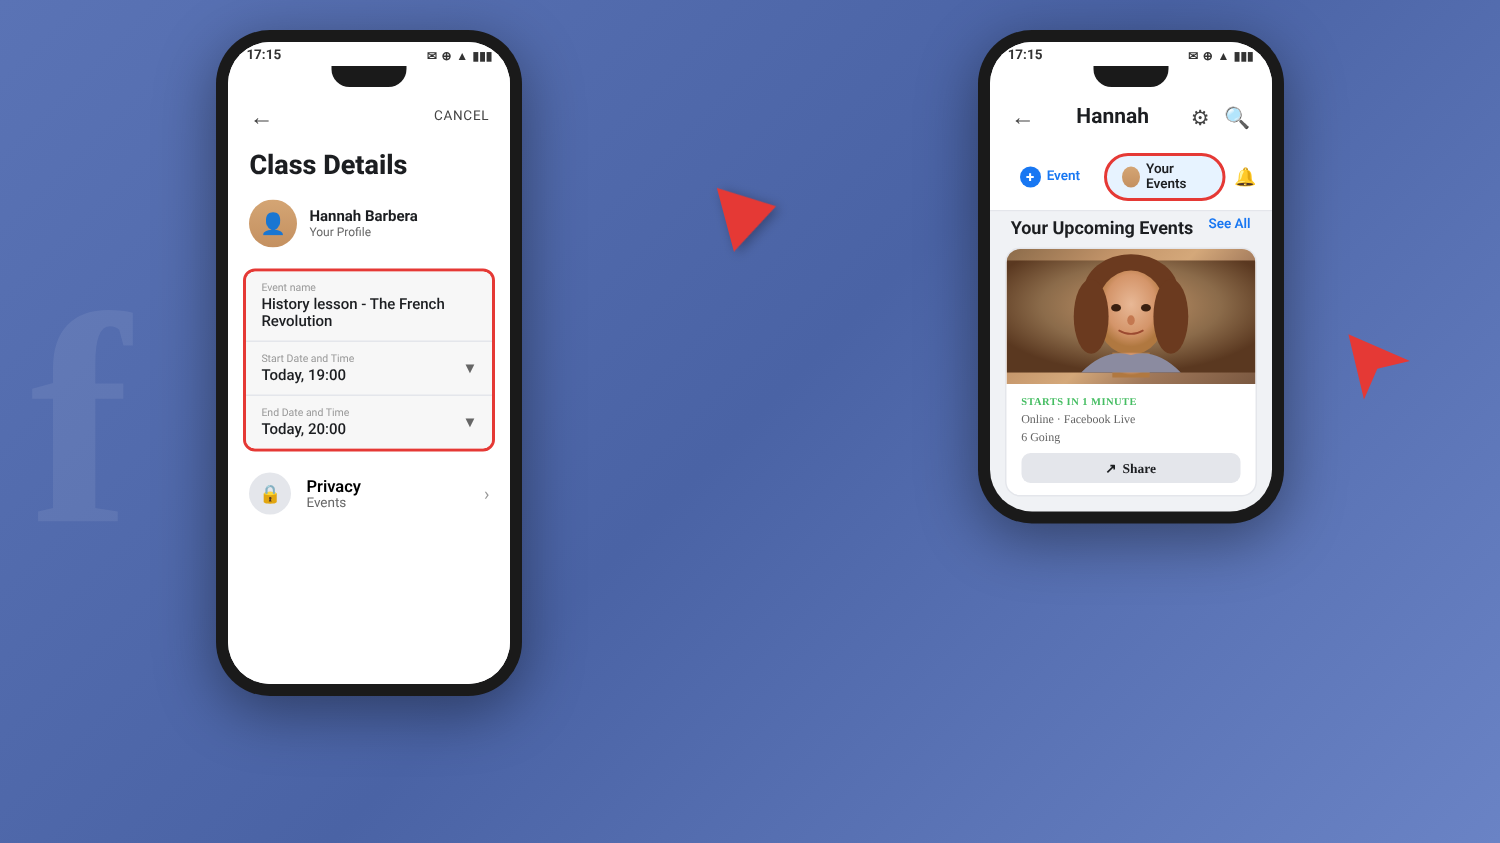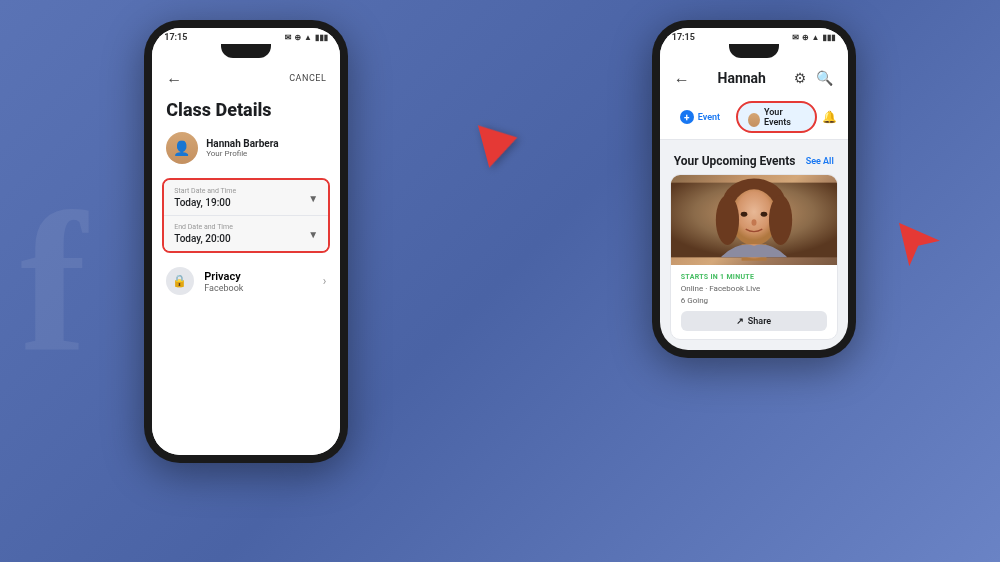--- a/index.html
+++ b/index.html
@@ -278,21 +278,21 @@
       display: flex;
       align-items: center;
       justify-content: center;
       color: white;
       font-size: 10px;
       font-weight: 700;
     }
 
     .tab-your-events {
       display: flex;
-      align-items: flex-end;
+      align-items: center;
       gap: 4px;
       background: #e7f3ff;
       border-radius: 20px;
       padding: 4px 10px;
       font-size: 9px;
       font-weight: 600;
       color: #1c1e21;
       border: 2.5px solid #e53935;
       position: relative;
     }
@@ -303,22 +303,22 @@
       border-radius: 50%;
       background: linear-gradient(180deg, #d4a574 0%, #c49060 100%);
       overflow: hidden;
     }
 
     .bell-icon { font-size: 12px; color: #444; }
 
     .upcoming-header {
       display: flex;
       justify-content: space-between;
-      align-items: center;
-      padding: 14px 14px 6px;
+      align-items: flex-start;
+      padding: 4px 14px 6px;
     }
 
     .upcoming-title { font-size: 12px; font-weight: 700; color: #1c1e21; }
     .see-all { font-size: 9px; font-weight: 600; color: #1877f2; }
 
     
     .event-card {
       margin: 0 10px 10px;
       border-radius: 10px;
       overflow: hidden;
@@ -329,20 +329,21 @@
     .event-image {
       width: 100%;
       height: 90px;
       background: linear-gradient(135deg, #8B6B4A 0%, #C4956A 30%, #D4A87A 50%, #A0785A 70%, #7A5840 100%);
       position: relative;
       overflow: hidden;
     }
 
     .event-details {
       padding: 8px 10px;
+      font-family: Liberation Serif, serif;
     }
 
     .starts-in {
       font-size: 7px;
       font-weight: 700;
       color: #45bd62;
       text-transform: uppercase;
       margin-bottom: 3px;
       letter-spacing: 0.3px;
     }
@@ -442,36 +443,40 @@
               <div class="avatar-face">👤</div>
             </div>
             <div class="profile-info">
               <div class="name">Hannah Barbera</div>
               <div class="sub">Your Profile</div>
             </div>
           </div>
 
           <div class="form-section">
             <div class="form-field">
+              <div class="field-label">Event name</div>
+              <div class="field-value">History lesson - The French Revolution</div>
+            </div>
+            <div class="form-field">
               <div class="field-label">Start Date and Time</div>
               <div class="field-value">Today, 19:00</div>
               <span class="field-arrow">▼</span>
             </div>
             <div class="form-field">
               <div class="field-label">End Date and Time</div>
               <div class="field-value">Today, 20:00</div>
               <span class="field-arrow">▼</span>
             </div>
           </div>
 
           <div class="privacy-row">
             <div class="lock-icon-circle">🔒</div>
             <div class="privacy-info">
               <div class="label">Privacy</div>
-              <div class="sub">Facebook</div>
+              <div class="sub">Events</div>
             </div>
             <span class="privacy-chevron">›</span>
           </div>
         </div>
       </div>
     </div>
   </div>
 
   <div class="center-arrow">
     <div class="red-arrow-right"></div>

